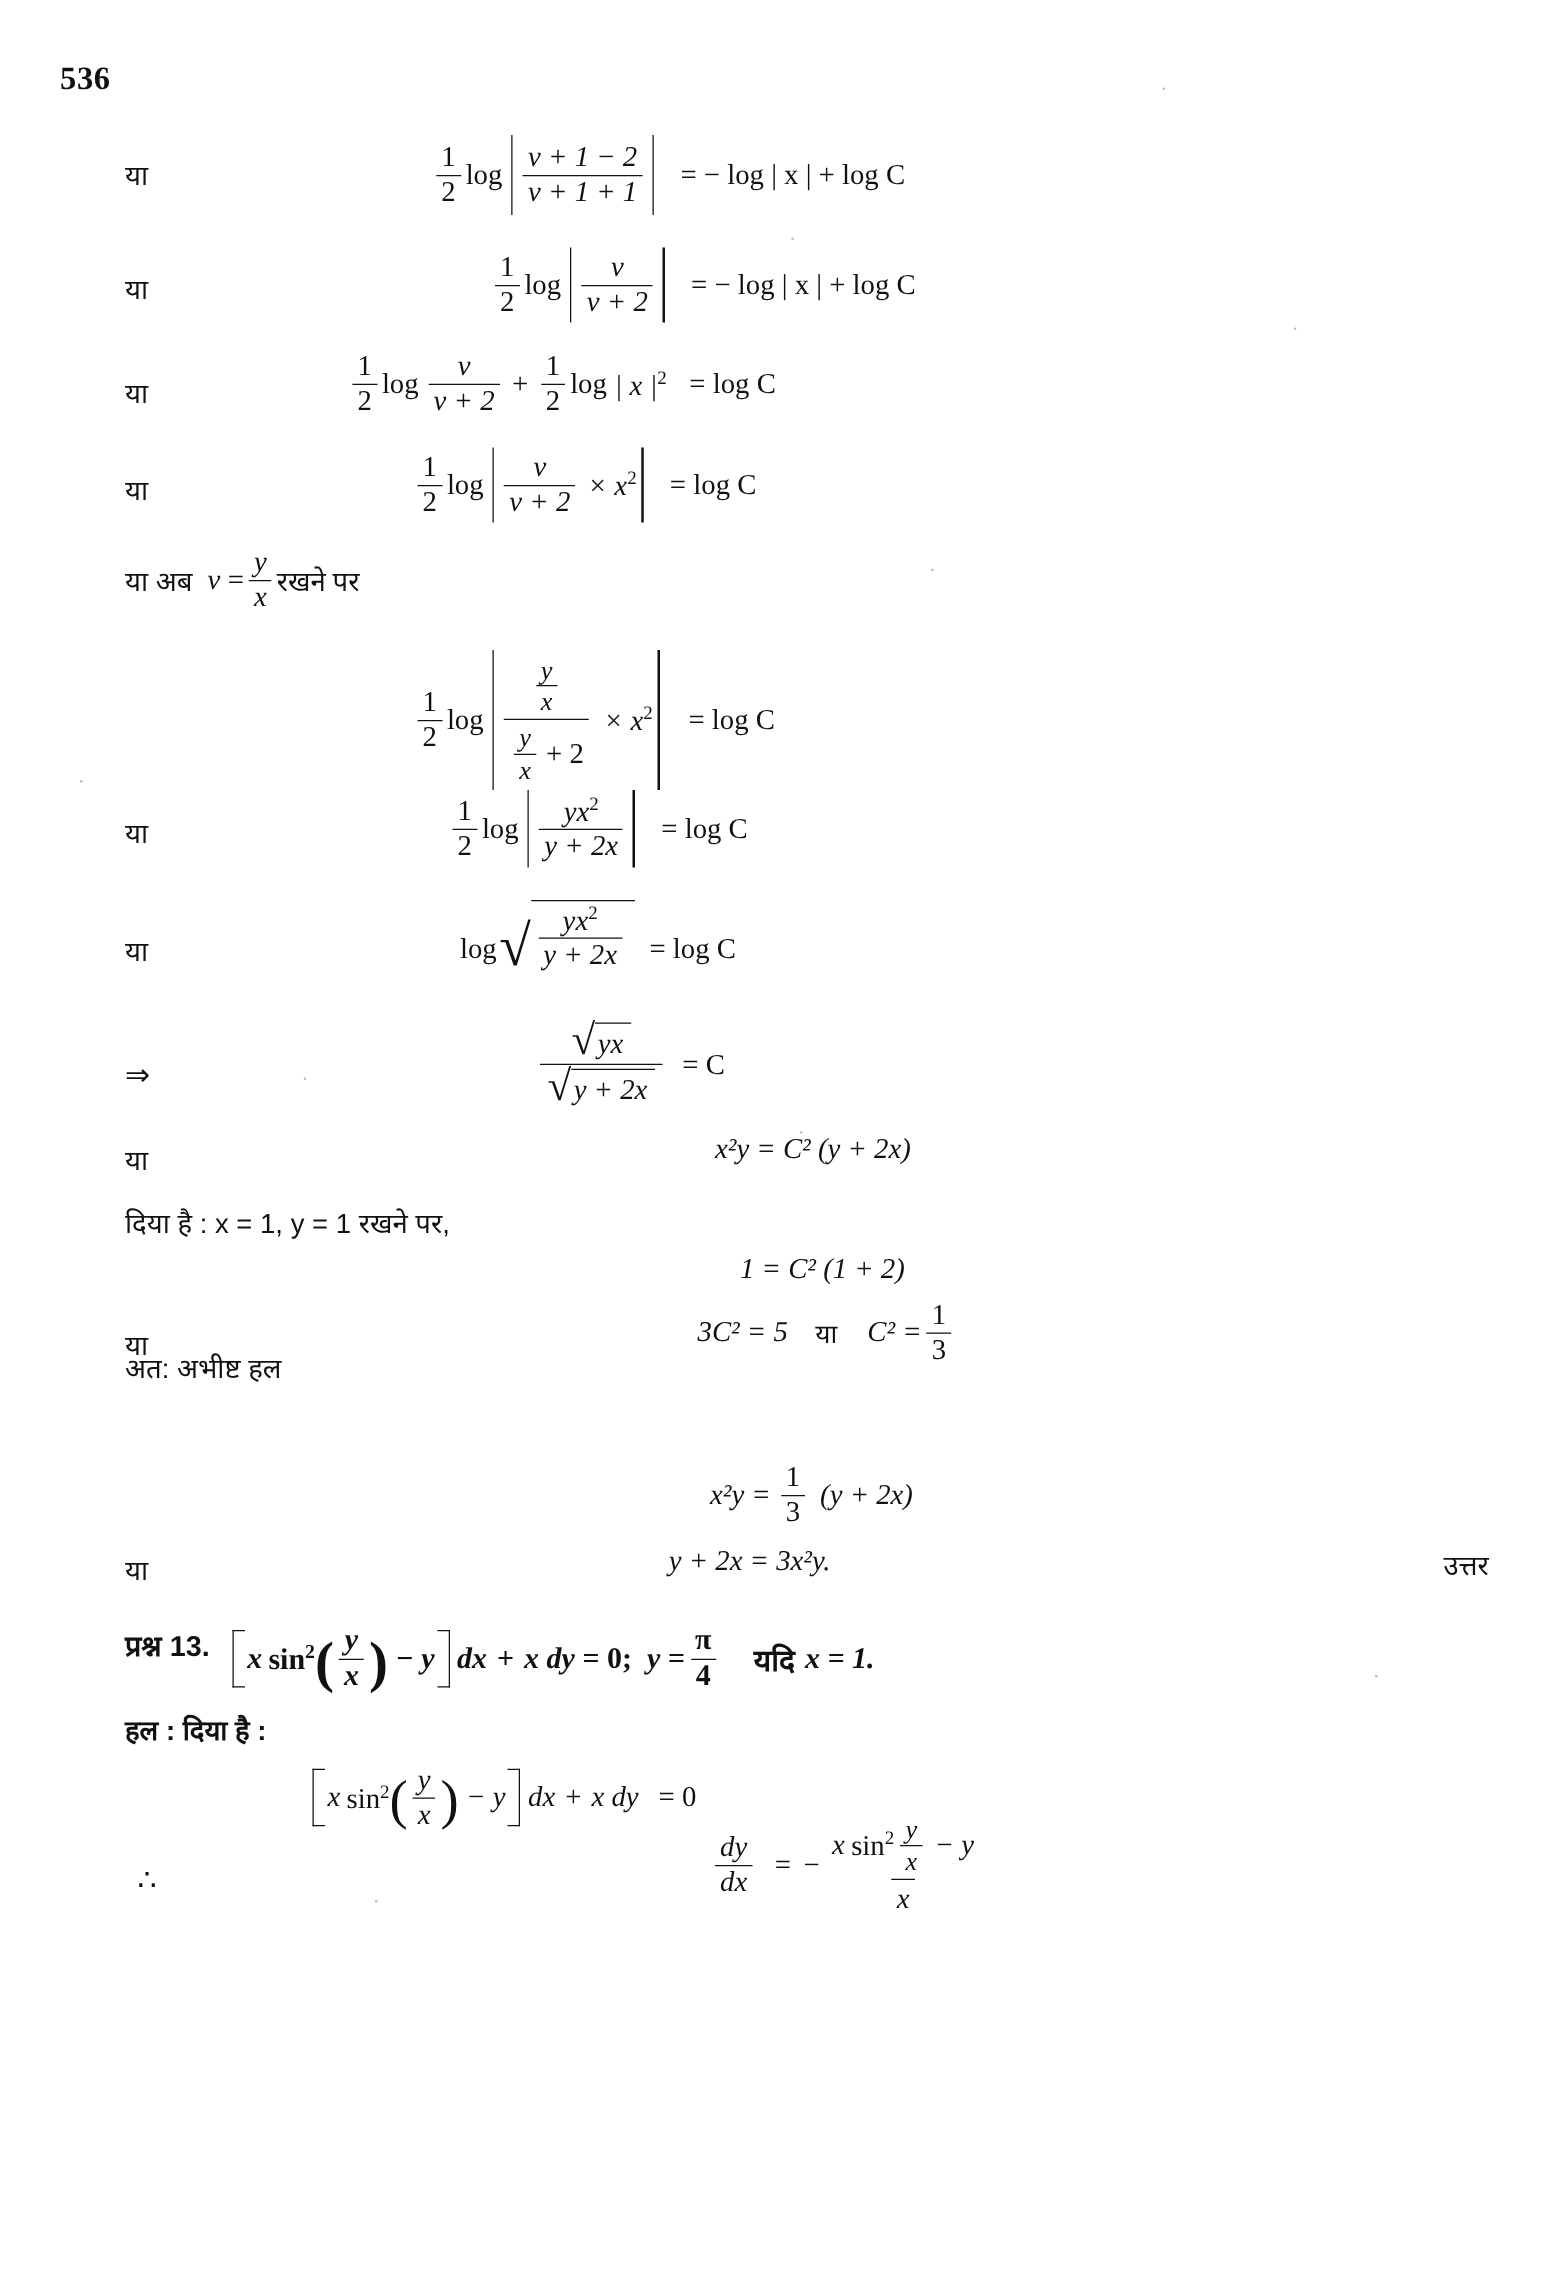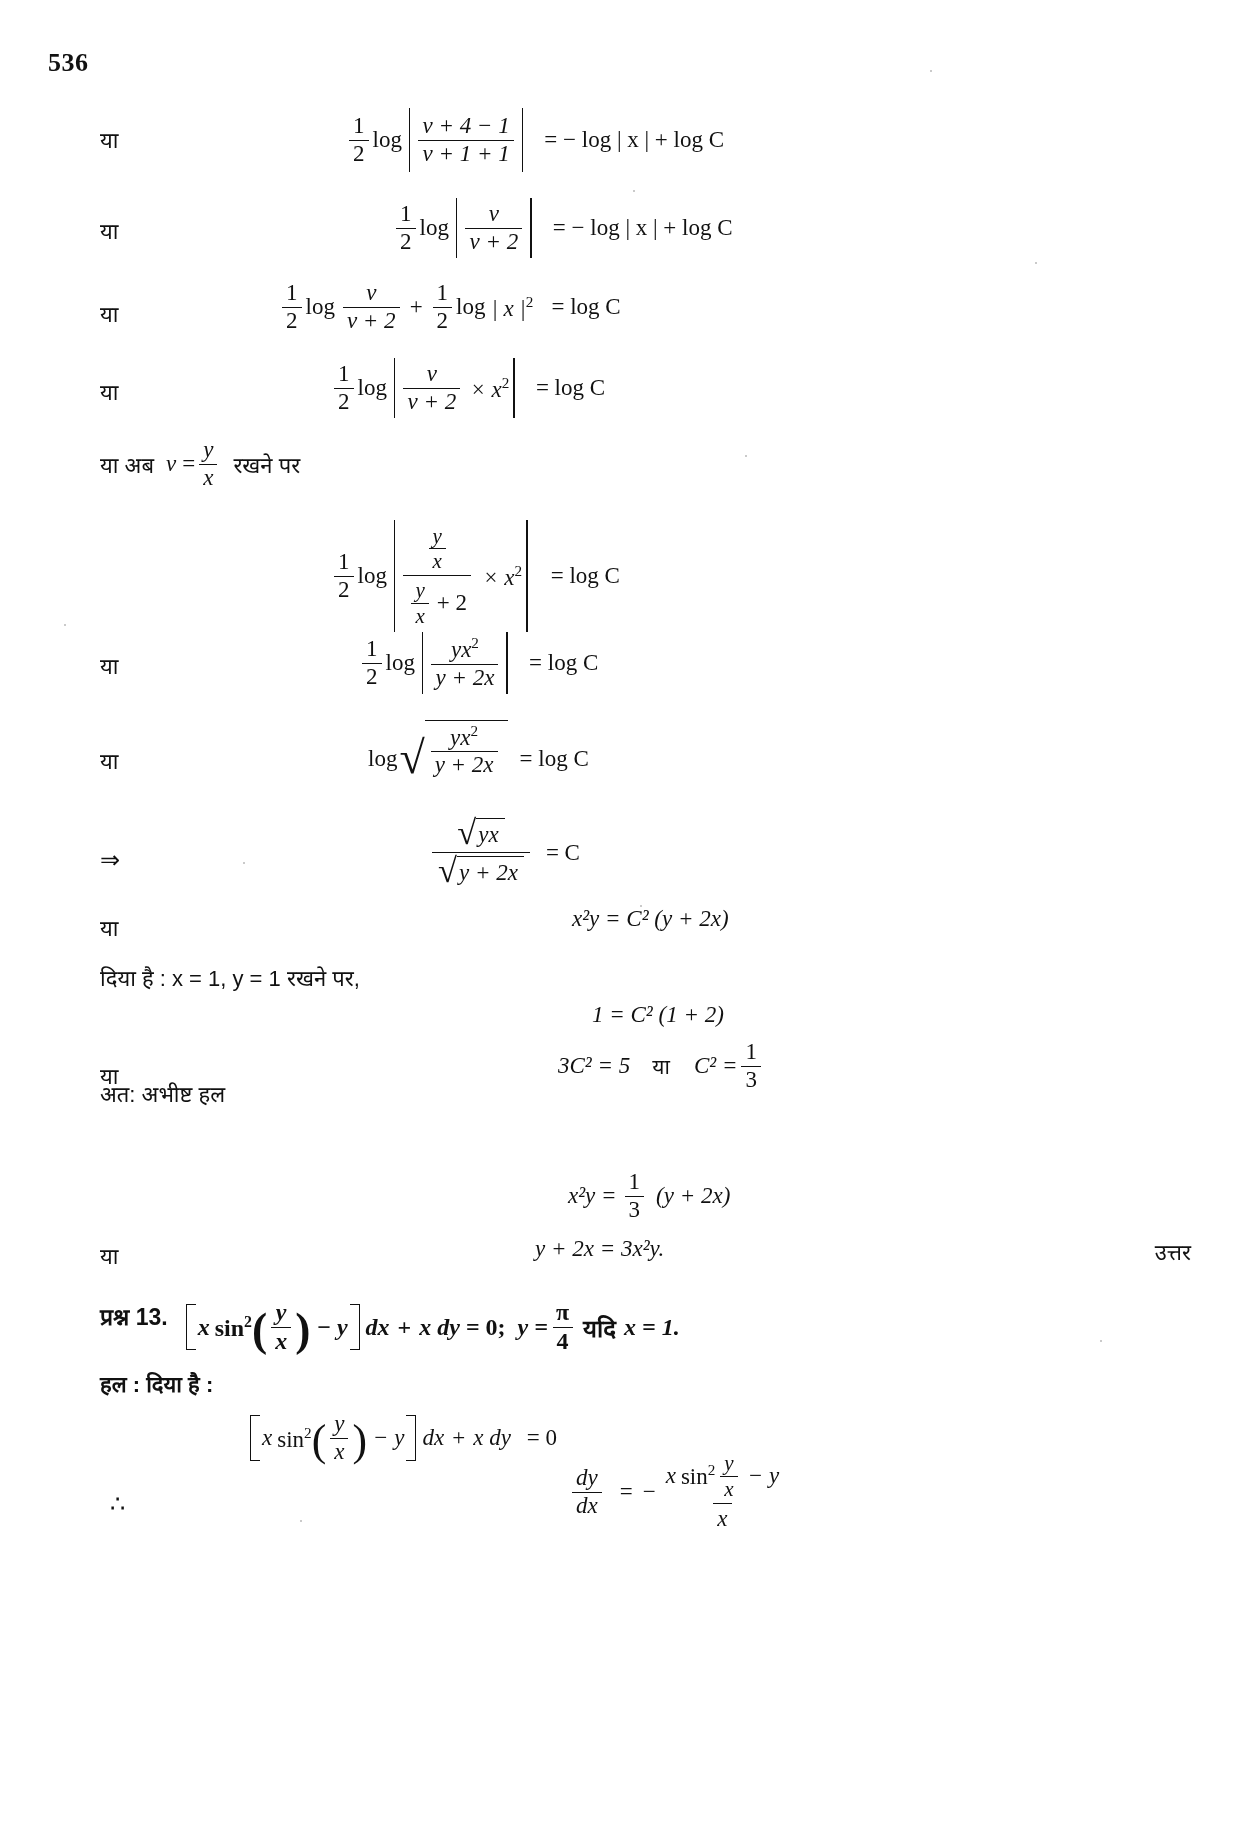--- a/index.html
+++ b/index.html
@@ -173,21 +173,21 @@
   <div class="row math" style="left:345px; top:108px;">
     <span class="frac">
       <span class="num">1</span>
       <span class="den">2</span>
     </span>
     <span class="up">log</span>
     <span class="absbar">
       <span class="bar" style="height:64px;"></span>
       <span class="inner">
         <span class="frac">
-          <span class="num it">v + 4 − 1</span>
+          <span class="num it">v + 1 − 2</span>
           <span class="den it">v + 1 + 1</span>
         </span>
       </span>
       <span class="bar" style="height:64px;"></span>
     </span>
     <span style="margin-left:14px;">= − log | x | + log C</span>
   </div>
 
   <div class="tag tag-hi" style="left:100px; top:215px;">या</div>
   <div class="row math" style="left:392px; top:198px;">
@@ -254,21 +254,21 @@
   </div>
 
   <div class="row" style="left:100px; top:438px; font-size:22px;">
     <span class="tag-hi">या अब</span>
     <span class="math it" style="margin-left:12px;">v</span>
     <span class="math" style="margin-left:6px;">=</span>
     <span class="frac math">
       <span class="num it">y</span>
       <span class="den it">x</span>
     </span>
-    <span class="tag-hi" style="margin-left:12px;">रखने पर</span>
+    <span class="tag-hi" style="font-family:Liberation Serif, serif;">रखने पर</span>
   </div>
 
   <div class="row math" style="left:330px; top:520px;">
     <span class="frac">
       <span class="num">1</span>
       <span class="den">2</span>
     </span>
     <span class="up">log</span>
     <span class="absbar">
       <span class="bar" style="height:112px;"></span>
@@ -405,21 +405,21 @@
       <span class="bigbracket-r"></span>
       <span class="it" style="margin-left:4px;">dx</span>
       <span style="margin-left:8px;">+</span>
       <span class="it" style="margin-left:8px;">x dy</span>
       <span style="margin-left:6px;">= 0;</span>
       <span class="it" style="margin-left:12px;">y =</span>
       <span class="frac">
         <span class="num">π</span>
         <span class="den">4</span>
       </span>
-      <span class="tag-hi" style="margin-left:6px;">यदि</span>
+      <span class="tag-hi" style="margin-left:26px;">यदि</span>
       <span class="it" style="margin-left:8px;">x = 1.</span>
     </span>
   </div>
 
   <div class="tag tag-hi" style="left:100px; top:1368px; font-weight:bold;">हल : दिया है :</div>
 
   <div class="row serif-math" style="left:248px; top:1412px; font-size:23px;">
     <span class="bigbracket-l"></span>
     <span class="it">x</span>
     <span style="margin-left:5px;"><span class="up">sin</span><span class="sup-up">2</span></span>

